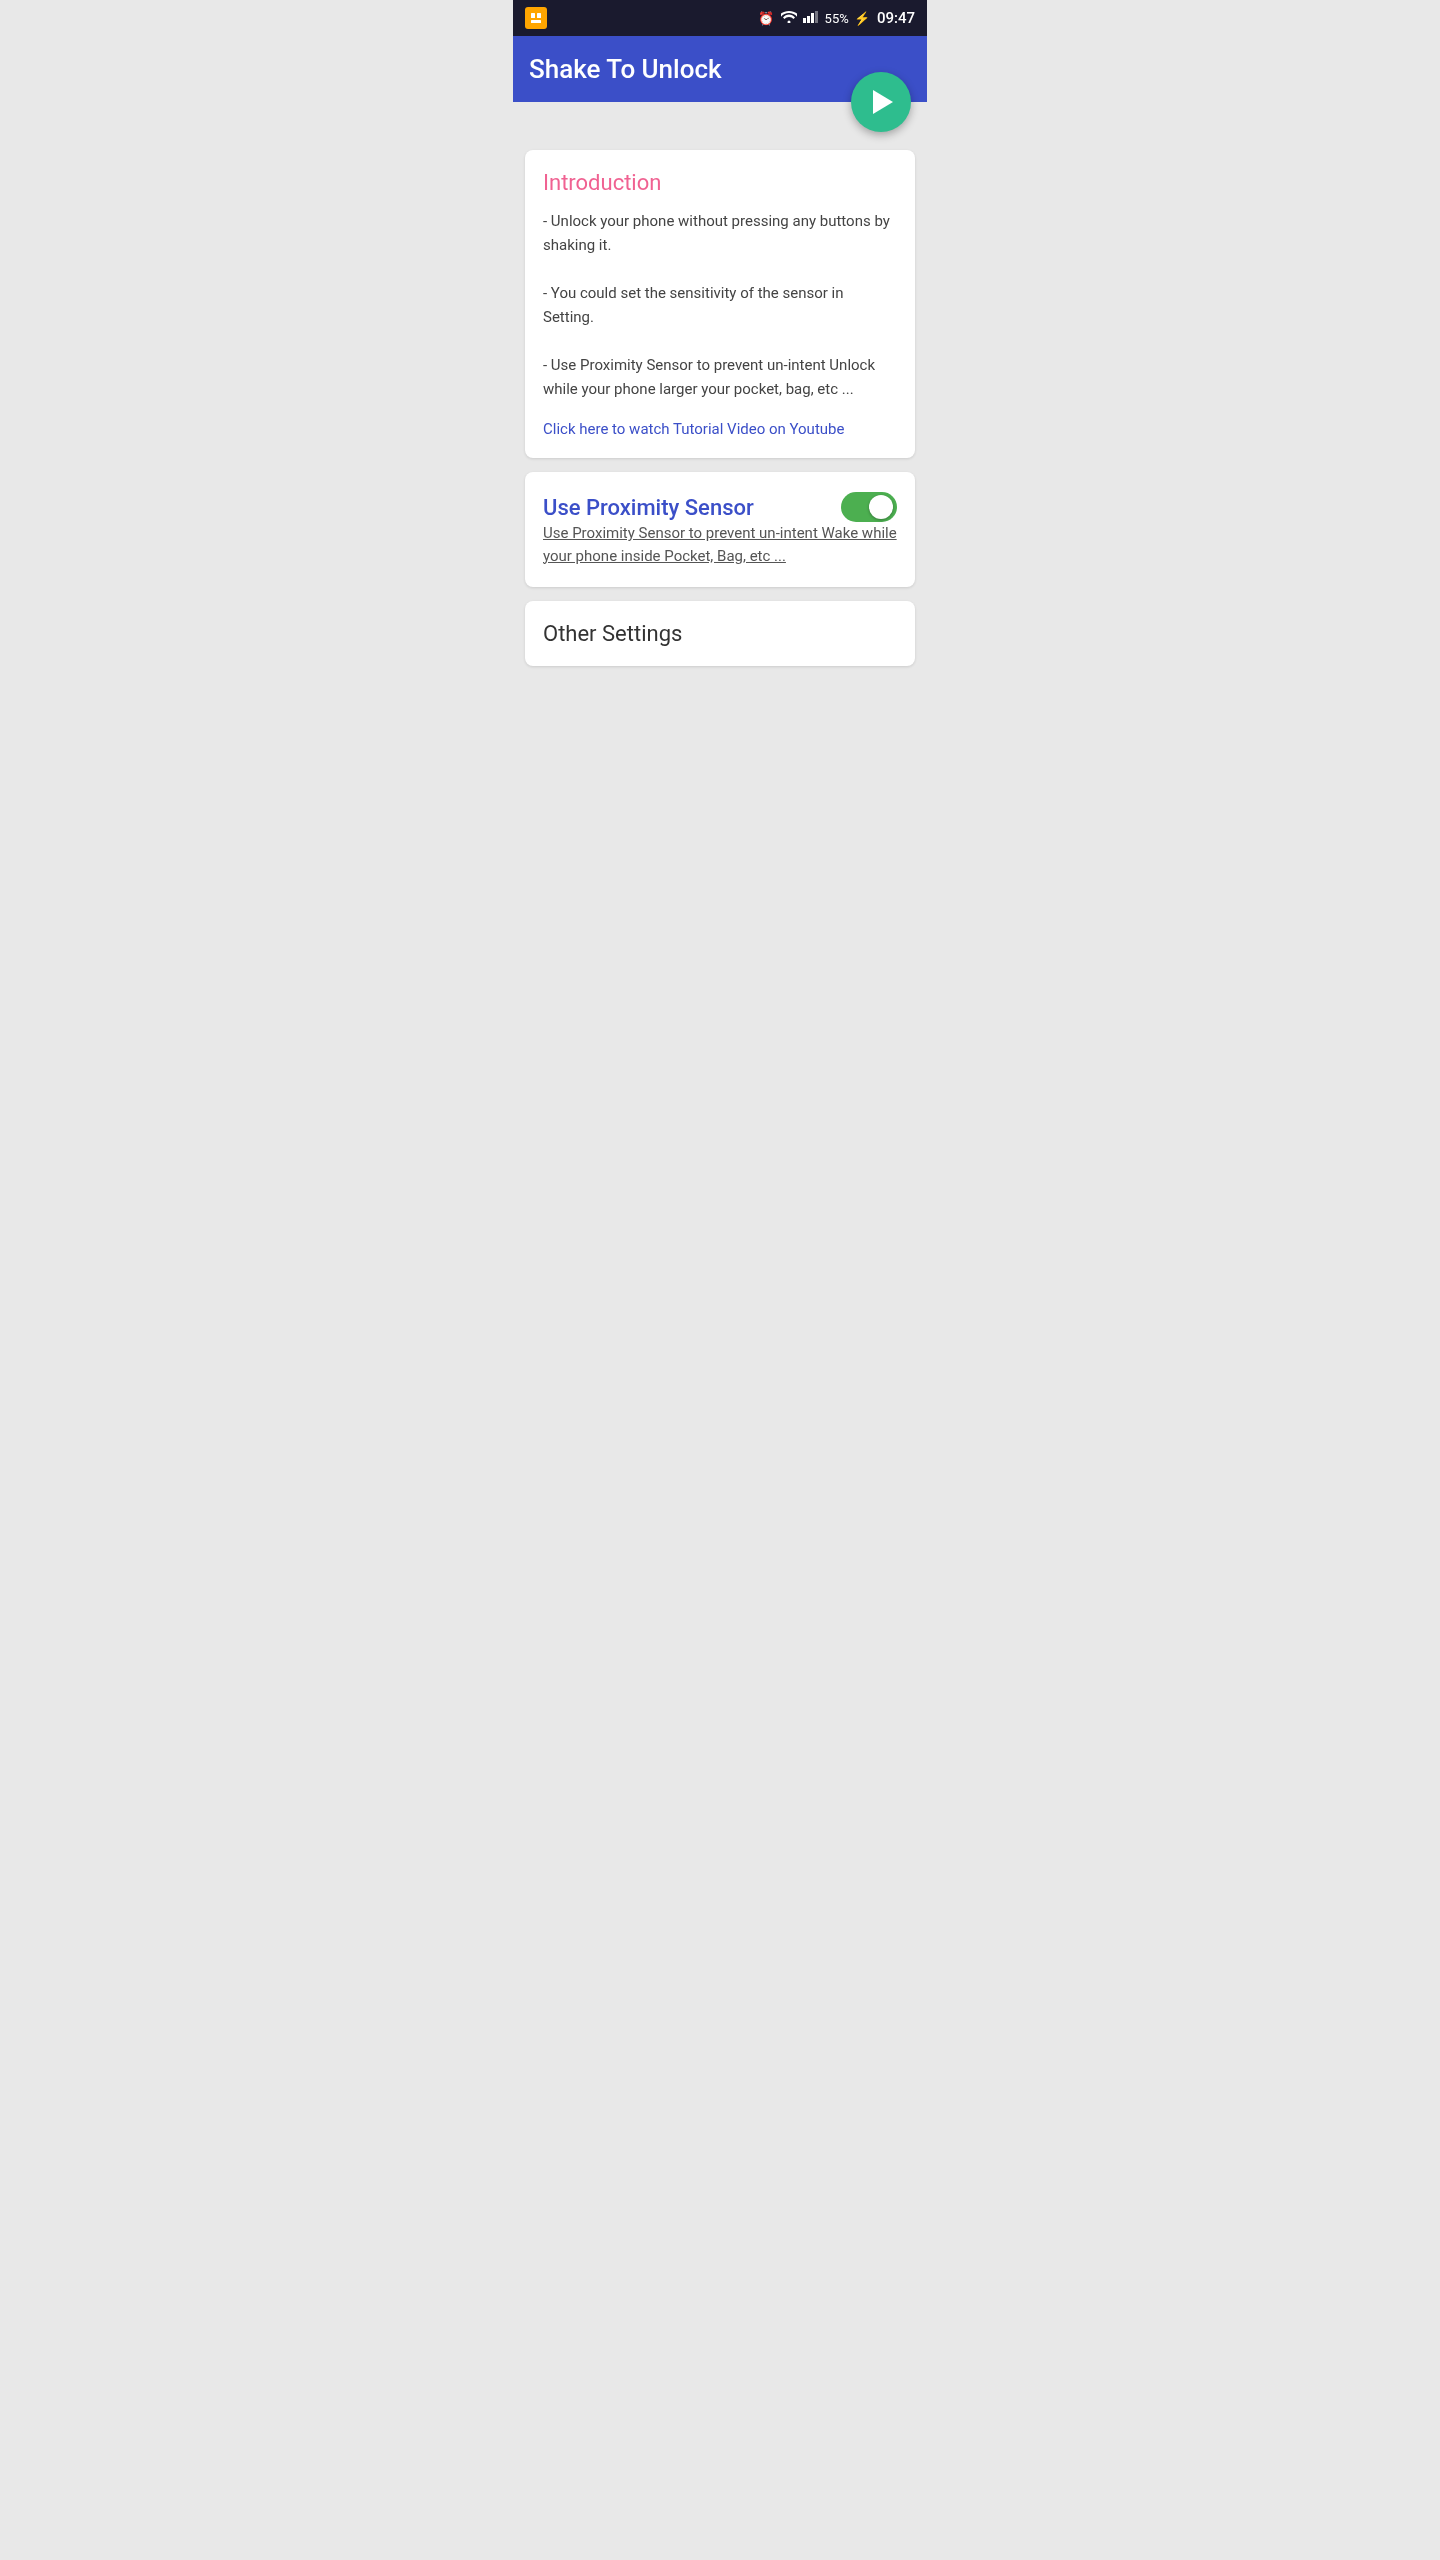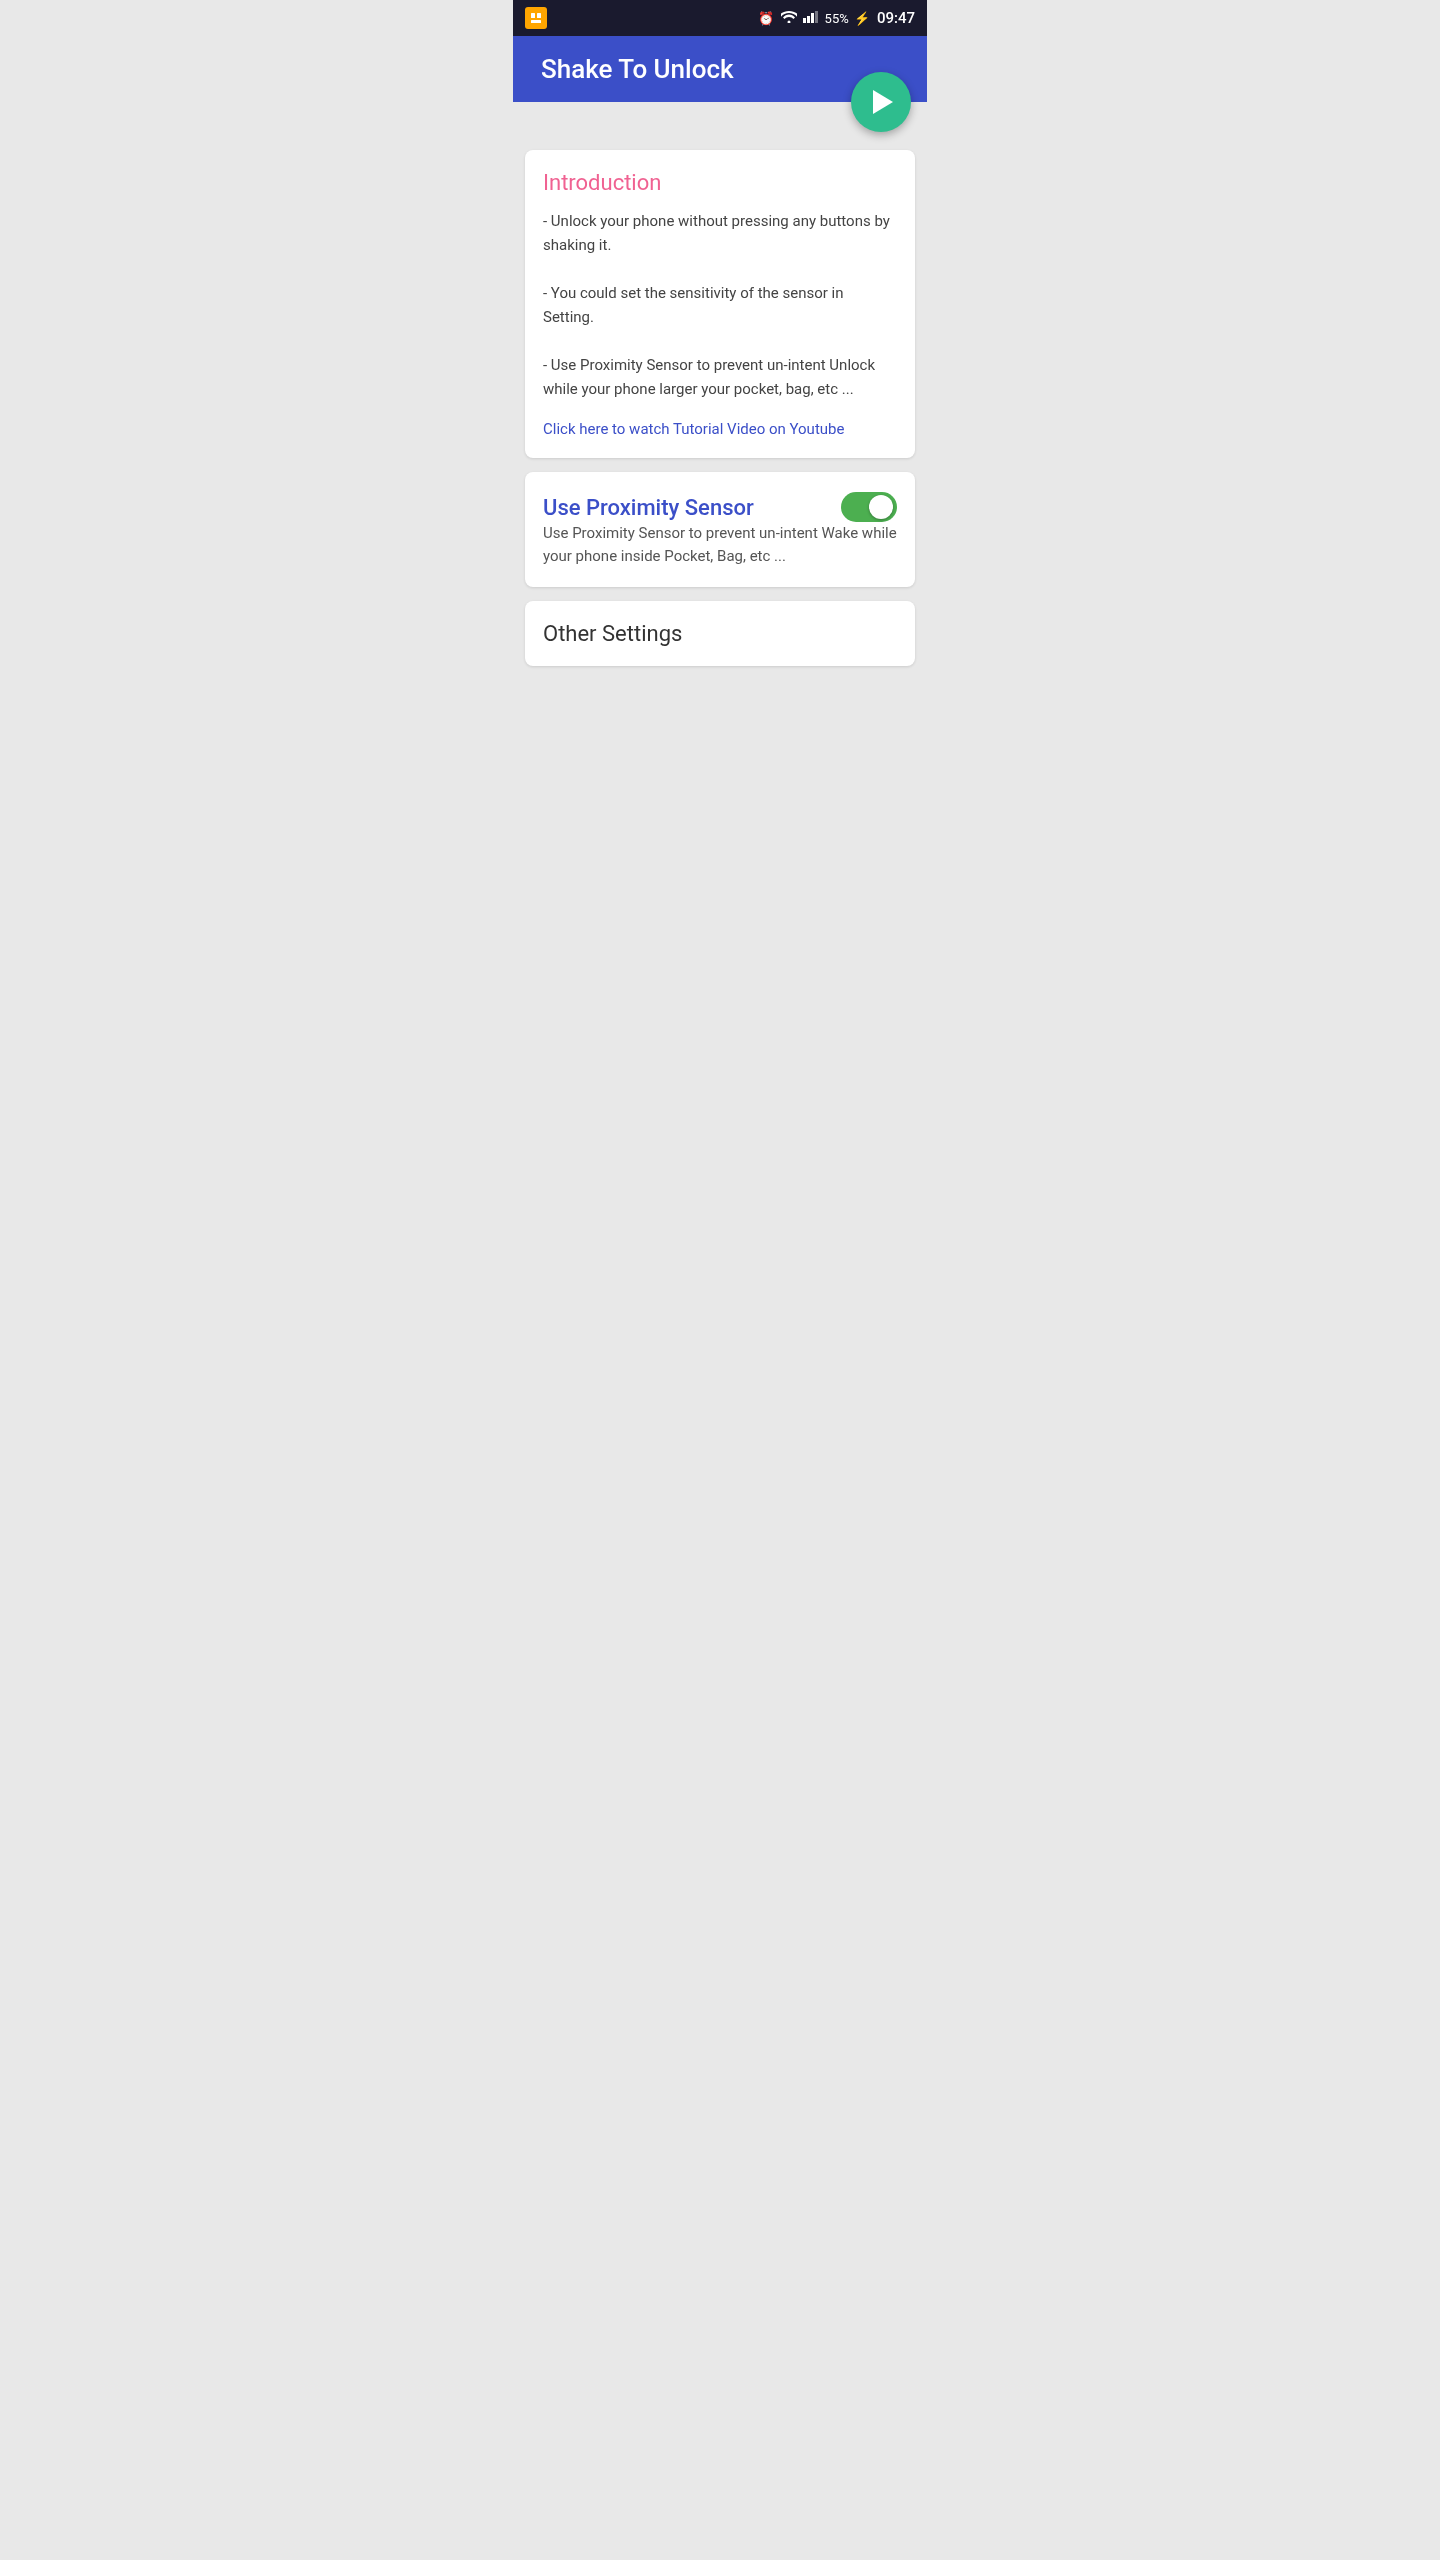--- a/index.html
+++ b/index.html
@@ -49,21 +49,21 @@
       display: flex;
       align-items: center;
       gap: 6px;
       color: white;
       font-size: 13px;
     }
 
     
     .app-header {
       background-color: #3b4fc8;
-      padding: 18px 16px 18px 28px;
+      padding: 18px 16px 18px 16px;
       display: flex;
       align-items: center;
       justify-content: space-between;
       position: relative;
     }
 
     .app-title {
       color: white;
       font-size: 26px;
       font-weight: 500;
@@ -197,20 +197,21 @@
     .proximity-card .card-title {
       color: #3b4fc8;
       font-size: 22px;
       font-weight: 500;
     }
 
     .proximity-card .card-body {
       color: #555;
       font-size: 15px;
       line-height: 1.5;
+      text-decoration: underline;
     }
 
     
     .toggle-switch {
       position: relative;
       display: inline-block;
       width: 56px;
       height: 30px;
       cursor: pointer;
     }

